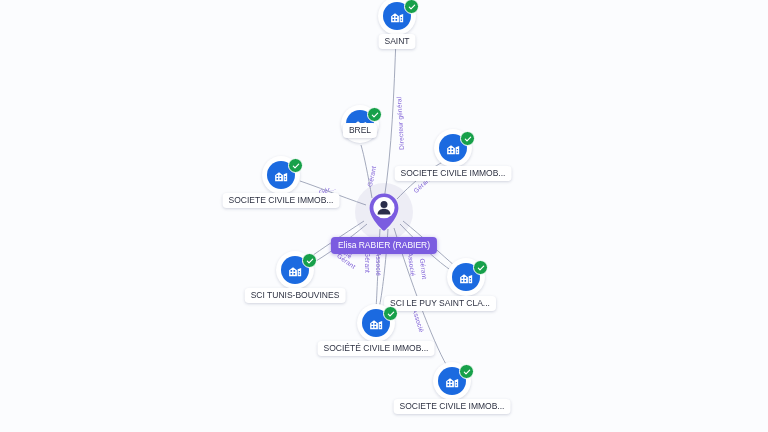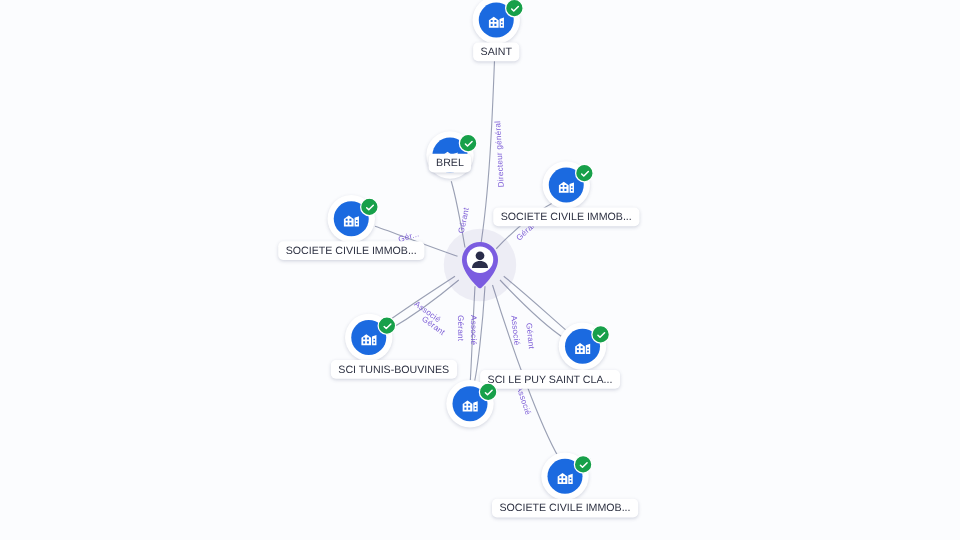--- a/index.html
+++ b/index.html
@@ -225,21 +225,21 @@
       <svg width="17" height="17" viewBox="0 0 24 24" fill="#ffffff">
         <path d="M3 20v-8.5l5.5-4 5.5 4V20H3zm2-2h2.2v-2.4H5V18zm4.2 0h2.3v-2.4H9.2V18zM5 13.6h2.2v-2.2H5v2.2zm4.2 0h2.3v-2.2H9.2v2.2zM15 20V10.2l5-1.7V20h-5zm1.6-2h1.8v-1.8h-1.8V18zm0-3.6h1.8v-1.8h-1.8v1.8z"></path>
       </svg>
     </div>
     <div class="badge">
       <svg width="8" height="8" viewBox="0 0 24 24" fill="none" stroke="#ffffff" stroke-width="3.6" stroke-linecap="round" stroke-linejoin="round">
         <path d="M4 12.5l5 5L20 6.5"></path>
       </svg>
     </div>
   </div>
-  <div class="caption" style="left:295px; top:288px;margin-left:20px;">SCI TUNIS-BOUVINES</div>
+  <div class="caption" style="left:295px; top:288px;">SCI TUNIS-BOUVINES</div>
 
   <div class="node" style="left:466px; top:277px;">
     <div class="halo stack"></div>
     <div class="disc">
       <svg width="17" height="17" viewBox="0 0 24 24" fill="#ffffff">
         <path d="M3 20v-8.5l5.5-4 5.5 4V20H3zm2-2h2.2v-2.4H5V18zm4.2 0h2.3v-2.4H9.2V18zM5 13.6h2.2v-2.2H5v2.2zm4.2 0h2.3v-2.2H9.2v2.2zM15 20V10.2l5-1.7V20h-5zm1.6-2h1.8v-1.8h-1.8V18zm0-3.6h1.8v-1.8h-1.8v1.8z"></path>
       </svg>
     </div>
     <div class="badge">
       <svg width="8" height="8" viewBox="0 0 24 24" fill="none" stroke="#ffffff" stroke-width="3.6" stroke-linecap="round" stroke-linejoin="round">
@@ -255,20 +255,21 @@
       <svg width="17" height="17" viewBox="0 0 24 24" fill="#ffffff">
         <path d="M3 20v-8.5l5.5-4 5.5 4V20H3zm2-2h2.2v-2.4H5V18zm4.2 0h2.3v-2.4H9.2V18zM5 13.6h2.2v-2.2H5v2.2zm4.2 0h2.3v-2.2H9.2v2.2zM15 20V10.2l5-1.7V20h-5zm1.6-2h1.8v-1.8h-1.8V18zm0-3.6h1.8v-1.8h-1.8v1.8z"></path>
       </svg>
     </div>
     <div class="badge">
       <svg width="8" height="8" viewBox="0 0 24 24" fill="none" stroke="#ffffff" stroke-width="3.6" stroke-linecap="round" stroke-linejoin="round">
         <path d="M4 12.5l5 5L20 6.5"></path>
       </svg>
     </div>
   </div>
+  <div class="caption" style="left:376px; top:341px;">SOCIÉTÉ CIVILE IMMOB...</div>
 
   <div class="node" style="left:452px; top:381px;">
     <div class="halo stack"></div>
     <div class="disc">
       <svg width="17" height="17" viewBox="0 0 24 24" fill="#ffffff">
         <path d="M3 20v-8.5l5.5-4 5.5 4V20H3zm2-2h2.2v-2.4H5V18zm4.2 0h2.3v-2.4H9.2V18zM5 13.6h2.2v-2.2H5v2.2zm4.2 0h2.3v-2.2H9.2v2.2zM15 20V10.2l5-1.7V20h-5zm1.6-2h1.8v-1.8h-1.8V18zm0-3.6h1.8v-1.8h-1.8v1.8z"></path>
       </svg>
     </div>
     <div class="badge">
       <svg width="8" height="8" viewBox="0 0 24 24" fill="none" stroke="#ffffff" stroke-width="3.6" stroke-linecap="round" stroke-linejoin="round">
@@ -282,14 +283,15 @@
     <div class="person-glow"></div>
     <div class="person-pin">
       <svg width="34" height="40" viewBox="0 0 34 40">
         <path d="M17 1.5C9.0 1.5 2.6 7.9 2.6 15.9c0 9.6 11.1 20.3 13.5 22.4.5.5 1.3.5 1.8 0 2.4-2.1 13.5-12.8 13.5-22.4C31.4 7.9 25.0 1.5 17 1.5z" fill="#7b5ce0"></path>
         <circle cx="17" cy="15.7" r="10.6" fill="#ffffff"></circle>
         <circle cx="17" cy="12.6" r="3.5" fill="#2a2d4a"></circle>
         <path d="M10.6 22.4c0-3.5 2.9-5.6 6.4-5.6s6.4 2.1 6.4 5.6z" fill="#2a2d4a"></path>
       </svg>
     </div>
   </div>
+  <div class="caption primary" style="left:384px; top:237px;">Elisa RABIER (RABIER)</div>
 
 </div>
 
 </body></html>

